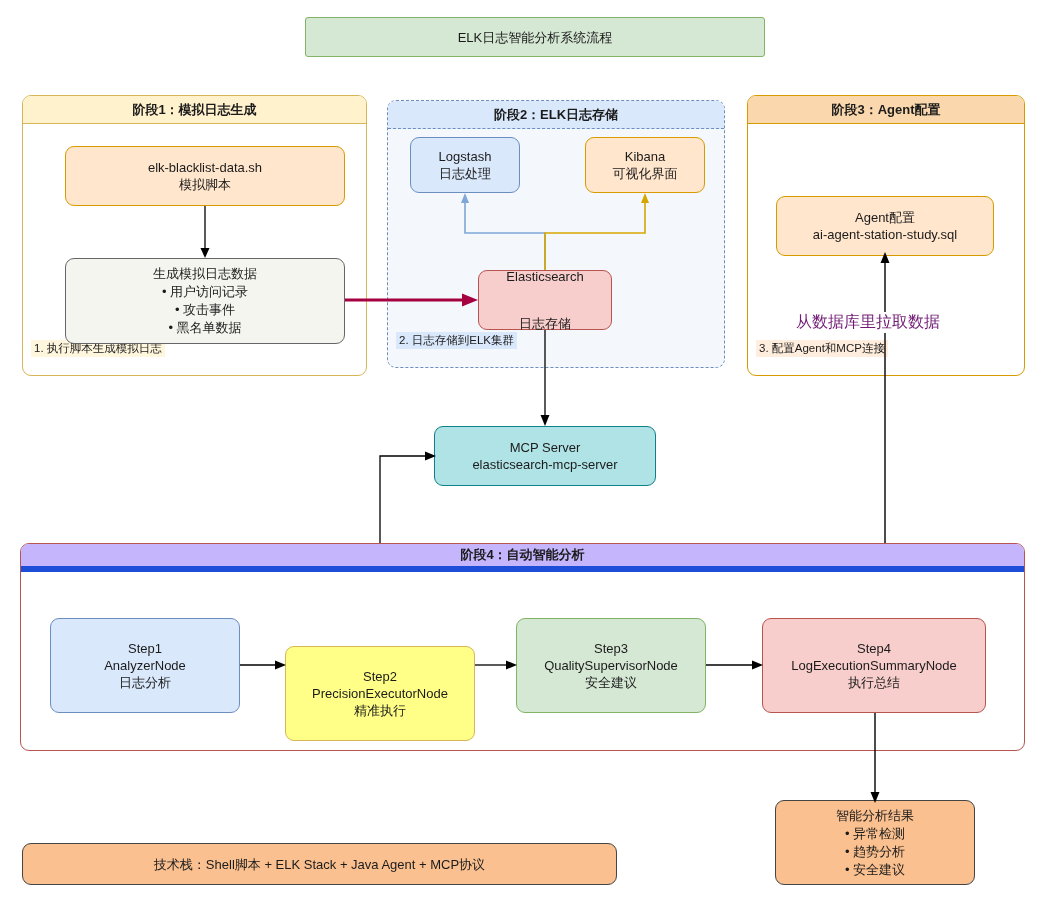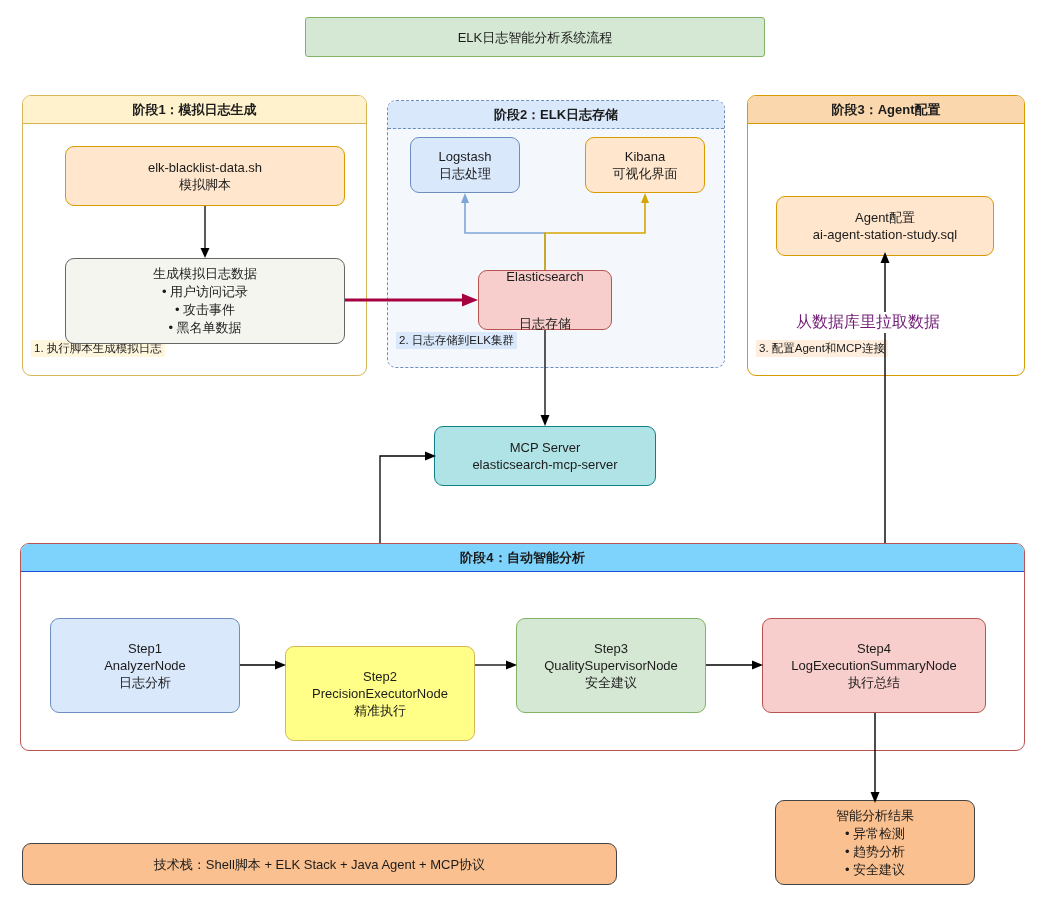--- a/index.html
+++ b/index.html
@@ -68,21 +68,21 @@
 
   .g-blue{border-color:#6c8ebf;border-style:dashed;background:#f4f8fd;}
   .g-blue .group-head{background:#dae8fc;border-bottom:1px dashed #6c8ebf;}
   .g-blue .group-foot{background:#dae8fc;}
 
   .g-orange{border-color:#d79b00;padding-left:36px;}
   .g-orange .group-head{background:#fad7ac;border-bottom:1px solid #d79b00;}
   .g-orange .group-foot{background:#ffeedd;}
 
   .g-pink{border-color:#b85450;}
-  .g-pink .group-head{background:#7dd3fc;border-bottom:1px solid #1d4ed8;font-family:Liberation Mono, monospace;}
+  .g-pink .group-head{background:#c4b5fd;border-bottom:6px solid #1d4ed8;}
 
   
   .n-title{background:#d5e8d4;border-color:#82b366;border-radius:3px;}
   .n-orange{background:#ffe6cc;border-color:#d79b00;}
   .n-grey{background:#f5f5f0;border-color:#666666;}
   .n-blue{background:#dae8fc;border-color:#6c8ebf;}
   .n-red{background:#f8cecc;border-color:#b85450;}
   .n-teal{background:#b0e3e6;border-color:#0e8088;}
   .n-yellow{background:#ffff88;border-color:#d6b656;margin-top:28px;}
   .n-green{background:#d5e8d4;border-color:#82b366;}

